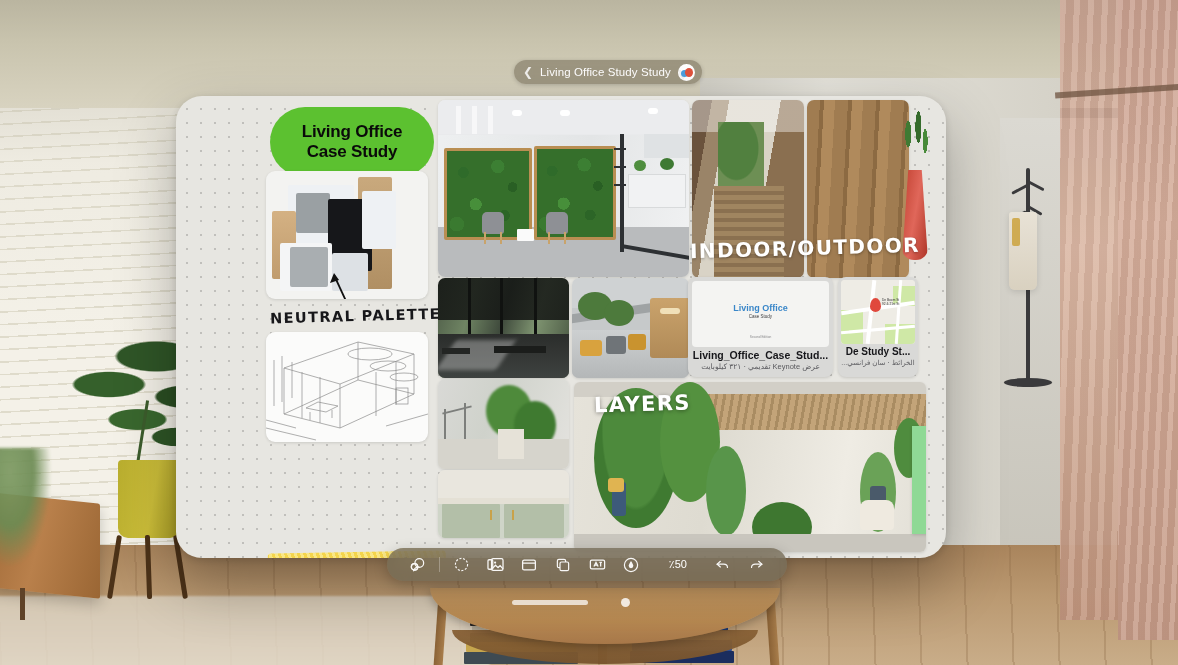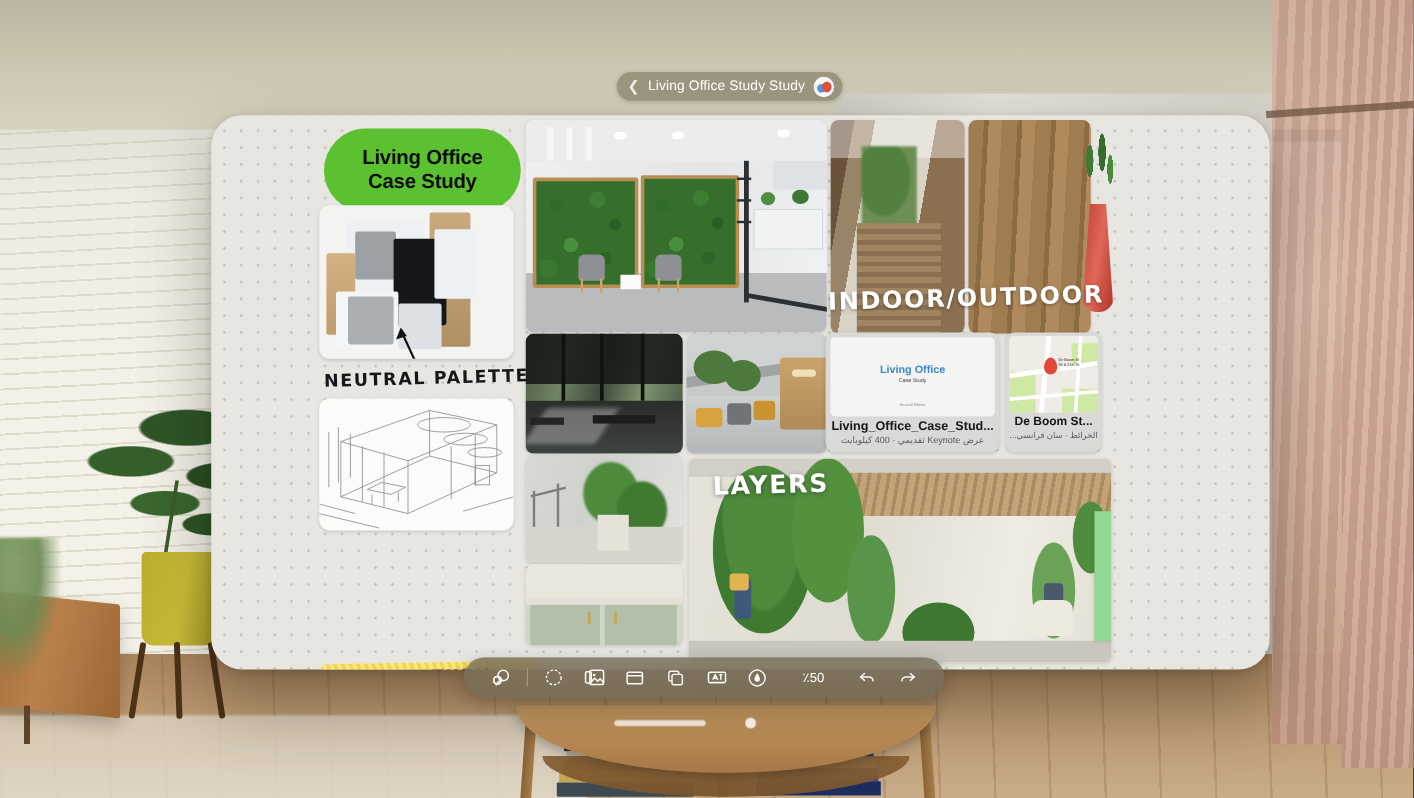--- a/index.html
+++ b/index.html
@@ -114,21 +114,21 @@
     position:absolute; left:452px; top:630px; width:306px; height:34px;
     background: linear-gradient(to bottom, #8a6236, #78542d);
     border-radius: 50% / 0 0 100% 100%; opacity:.95;
   }
   .tl{position:absolute;width:9px;height:70px;background:linear-gradient(to right,#8a6236,#a87d4b);}
   .books{position:absolute;}
   .book{position:absolute;border-radius:1px;}
 
   
   .app-window {
-    position:absolute; left:176px; top:96px; width:882px; height:462px;
+    position:absolute; left:176px; top:96px; width:770px; height:462px;
     background:#e7e6e1; border-radius:26px;
     box-shadow: 0 26px 60px rgba(0,0,0,.30), 0 2px 8px rgba(0,0,0,.14);
     overflow:hidden;
   }
   .canvas-dots {
     position:absolute; inset:0;
     background-image: radial-gradient(circle, rgba(0,0,0,.17) 1px, rgba(0,0,0,0) 1.2px);
     background-size: 14px 14px; background-position: 4px 6px;
   }
 
@@ -537,38 +537,38 @@
 
     <div class="hand hw-indoor">INDOOR/OUTDOOR</div>
 
     <div class="file-card">
       <div class="file-thumb">
         <div class="file-t1">Living Office</div>
         <div class="file-t2">Case Study</div>
         <div class="file-t3">Second Edition</div>
       </div>
       <div class="file-name">Living_Office_Case_Stud...</div>
-      <div class="file-sub">عرض Keynote تقديمي · 400 كيلوبايت</div>
+      <div class="file-sub">عرض Keynote تقديمي · ٣٢١ كيلوبايت</div>
     </div>
 
     <div class="hand hw-jobsite">JOB SITE</div>
     <div class="map-card">
       <div class="map-thumb">
         <div class="mapy" style="left:0;top:0;width:74px;height:64px;background:#eeece5;"></div>
         <div class="mapy" style="left:0;top:30px;width:22px;height:34px;background:#cfe8a6;"></div>
         <div class="mapy" style="left:52px;top:6px;width:22px;height:20px;background:#cfe8a6;"></div>
         <div class="mapy" style="left:44px;top:44px;width:30px;height:20px;background:#cfe8a6;"></div>
         <div class="maprd" style="left:0;top:26px;width:74px;height:4px;transform:rotate(-8deg);"></div>
         <div class="maprd" style="left:28px;top:0;width:4px;height:64px;transform:rotate(6deg);"></div>
         <div class="maprd" style="left:56px;top:0;width:3px;height:64px;transform:rotate(4deg);"></div>
         <div class="maprd" style="left:0;top:48px;width:74px;height:3px;transform:rotate(-5deg);"></div>
         <div class="mappin"></div>
         <div class="maplbl">De Boom St<br>92 &amp; 21st St</div>
       </div>
-      <div class="map-name">De Boom St...</div>
+      <div class="map-name">De Study St...</div>
       <div class="map-sub">الخرائط · سان فرانسي...</div>
     </div>
 
     <div class="p-layers card">
       <div class="lay-slats"></div>
       <div class="vine" style="left:20px;top:6px;width:84px;height:140px;background:radial-gradient(ellipse at 50% 30%, #4d8a3c 0 55%, rgba(0,0,0,0) 58%), #3f7a31;"></div>
       <div class="vine" style="left:86px;top:0px;width:60px;height:120px;background:#54913f;"></div>
       <div class="vine" style="left:132px;top:64px;width:40px;height:90px;background:#58954a;"></div>
       <div class="vine" style="left:286px;top:70px;width:36px;height:80px;background:#6aa257;"></div>
       <div class="vine" style="left:320px;top:36px;width:30px;height:60px;background:#4f8c3e;"></div>

